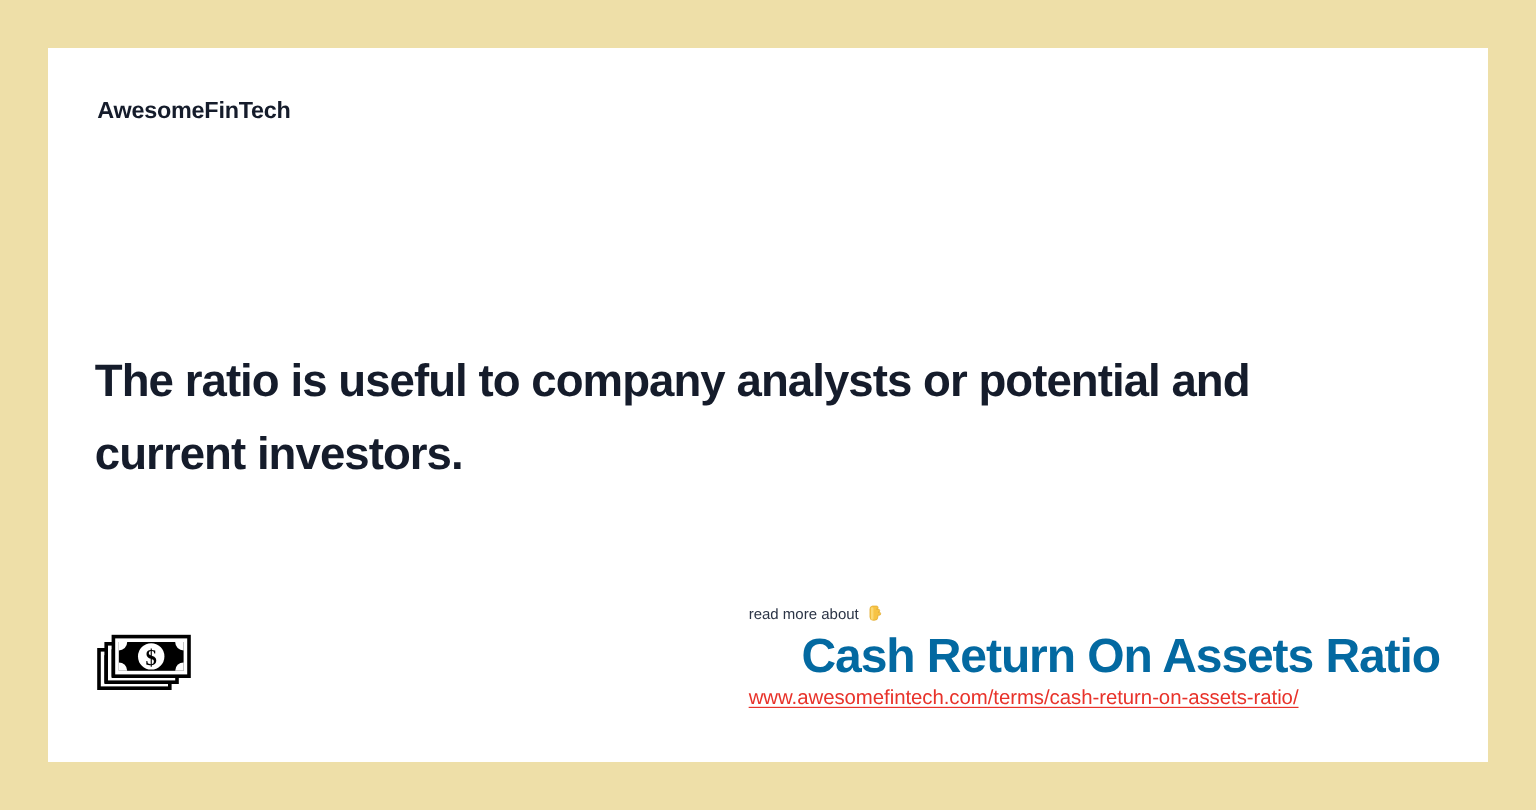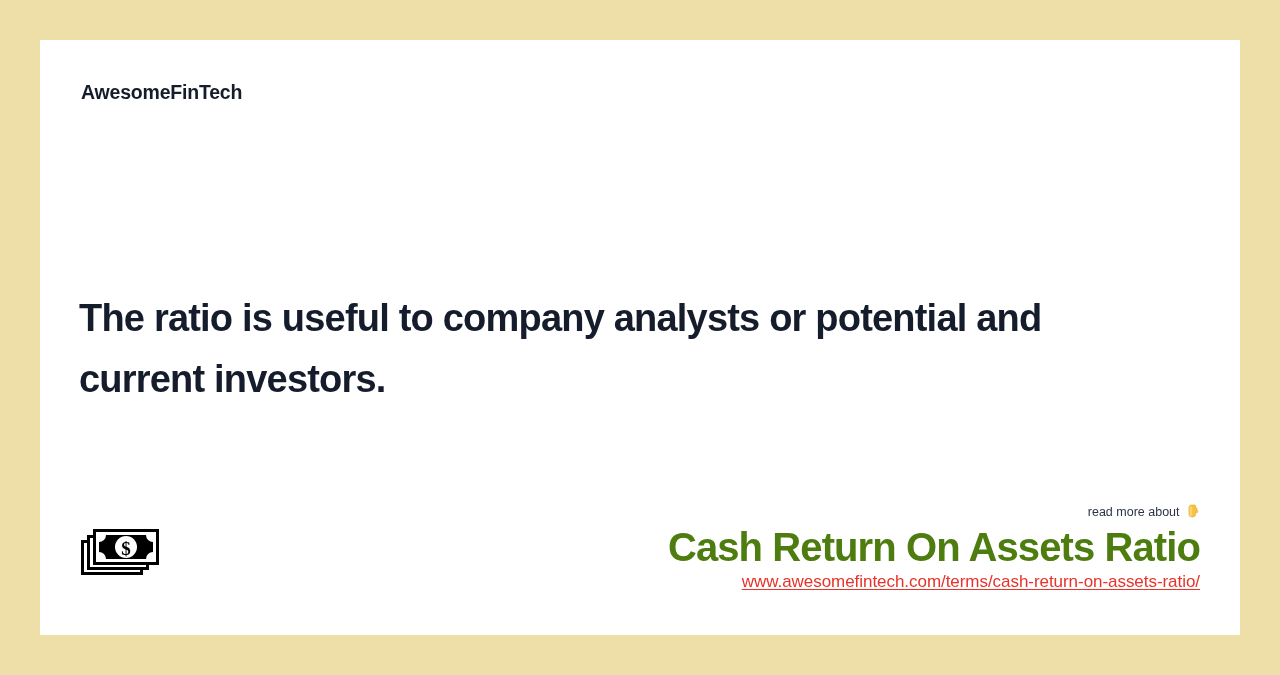--- a/index.html
+++ b/index.html
@@ -73,44 +73,45 @@
     left: 40px;
     bottom: 58px;
     width: 82px;
     height: 50px;
   }
 
   .footer-right {
     position: absolute;
     right: 40px;
     bottom: 42px;
-    text-align: right;
+    text-align: left;
   }
 
   .read-more {
     font-size: 12.5px;
     color: #2b3446;
     line-height: 1.2;
     margin-bottom: 1px;
     white-space: nowrap;
   }
 
   .read-more .point-icon {
     display: inline-block;
     vertical-align: -3px;
     margin-left: 4px;
   }
 
   .term-title {
     font-size: 40px;
     font-weight: bold;
     letter-spacing: -0.9px;
-    color: #4d7c0f;
+    color: #0369a1;
     line-height: 46px;
     white-space: nowrap;
+    margin-left: 44px;
   }
 
   .term-url {
     display: inline-block;
     font-size: 17px;
     color: #e8322a;
     text-decoration: underline;
     text-underline-offset: 2px;
     letter-spacing: -0.05px;
     line-height: 1.3;

